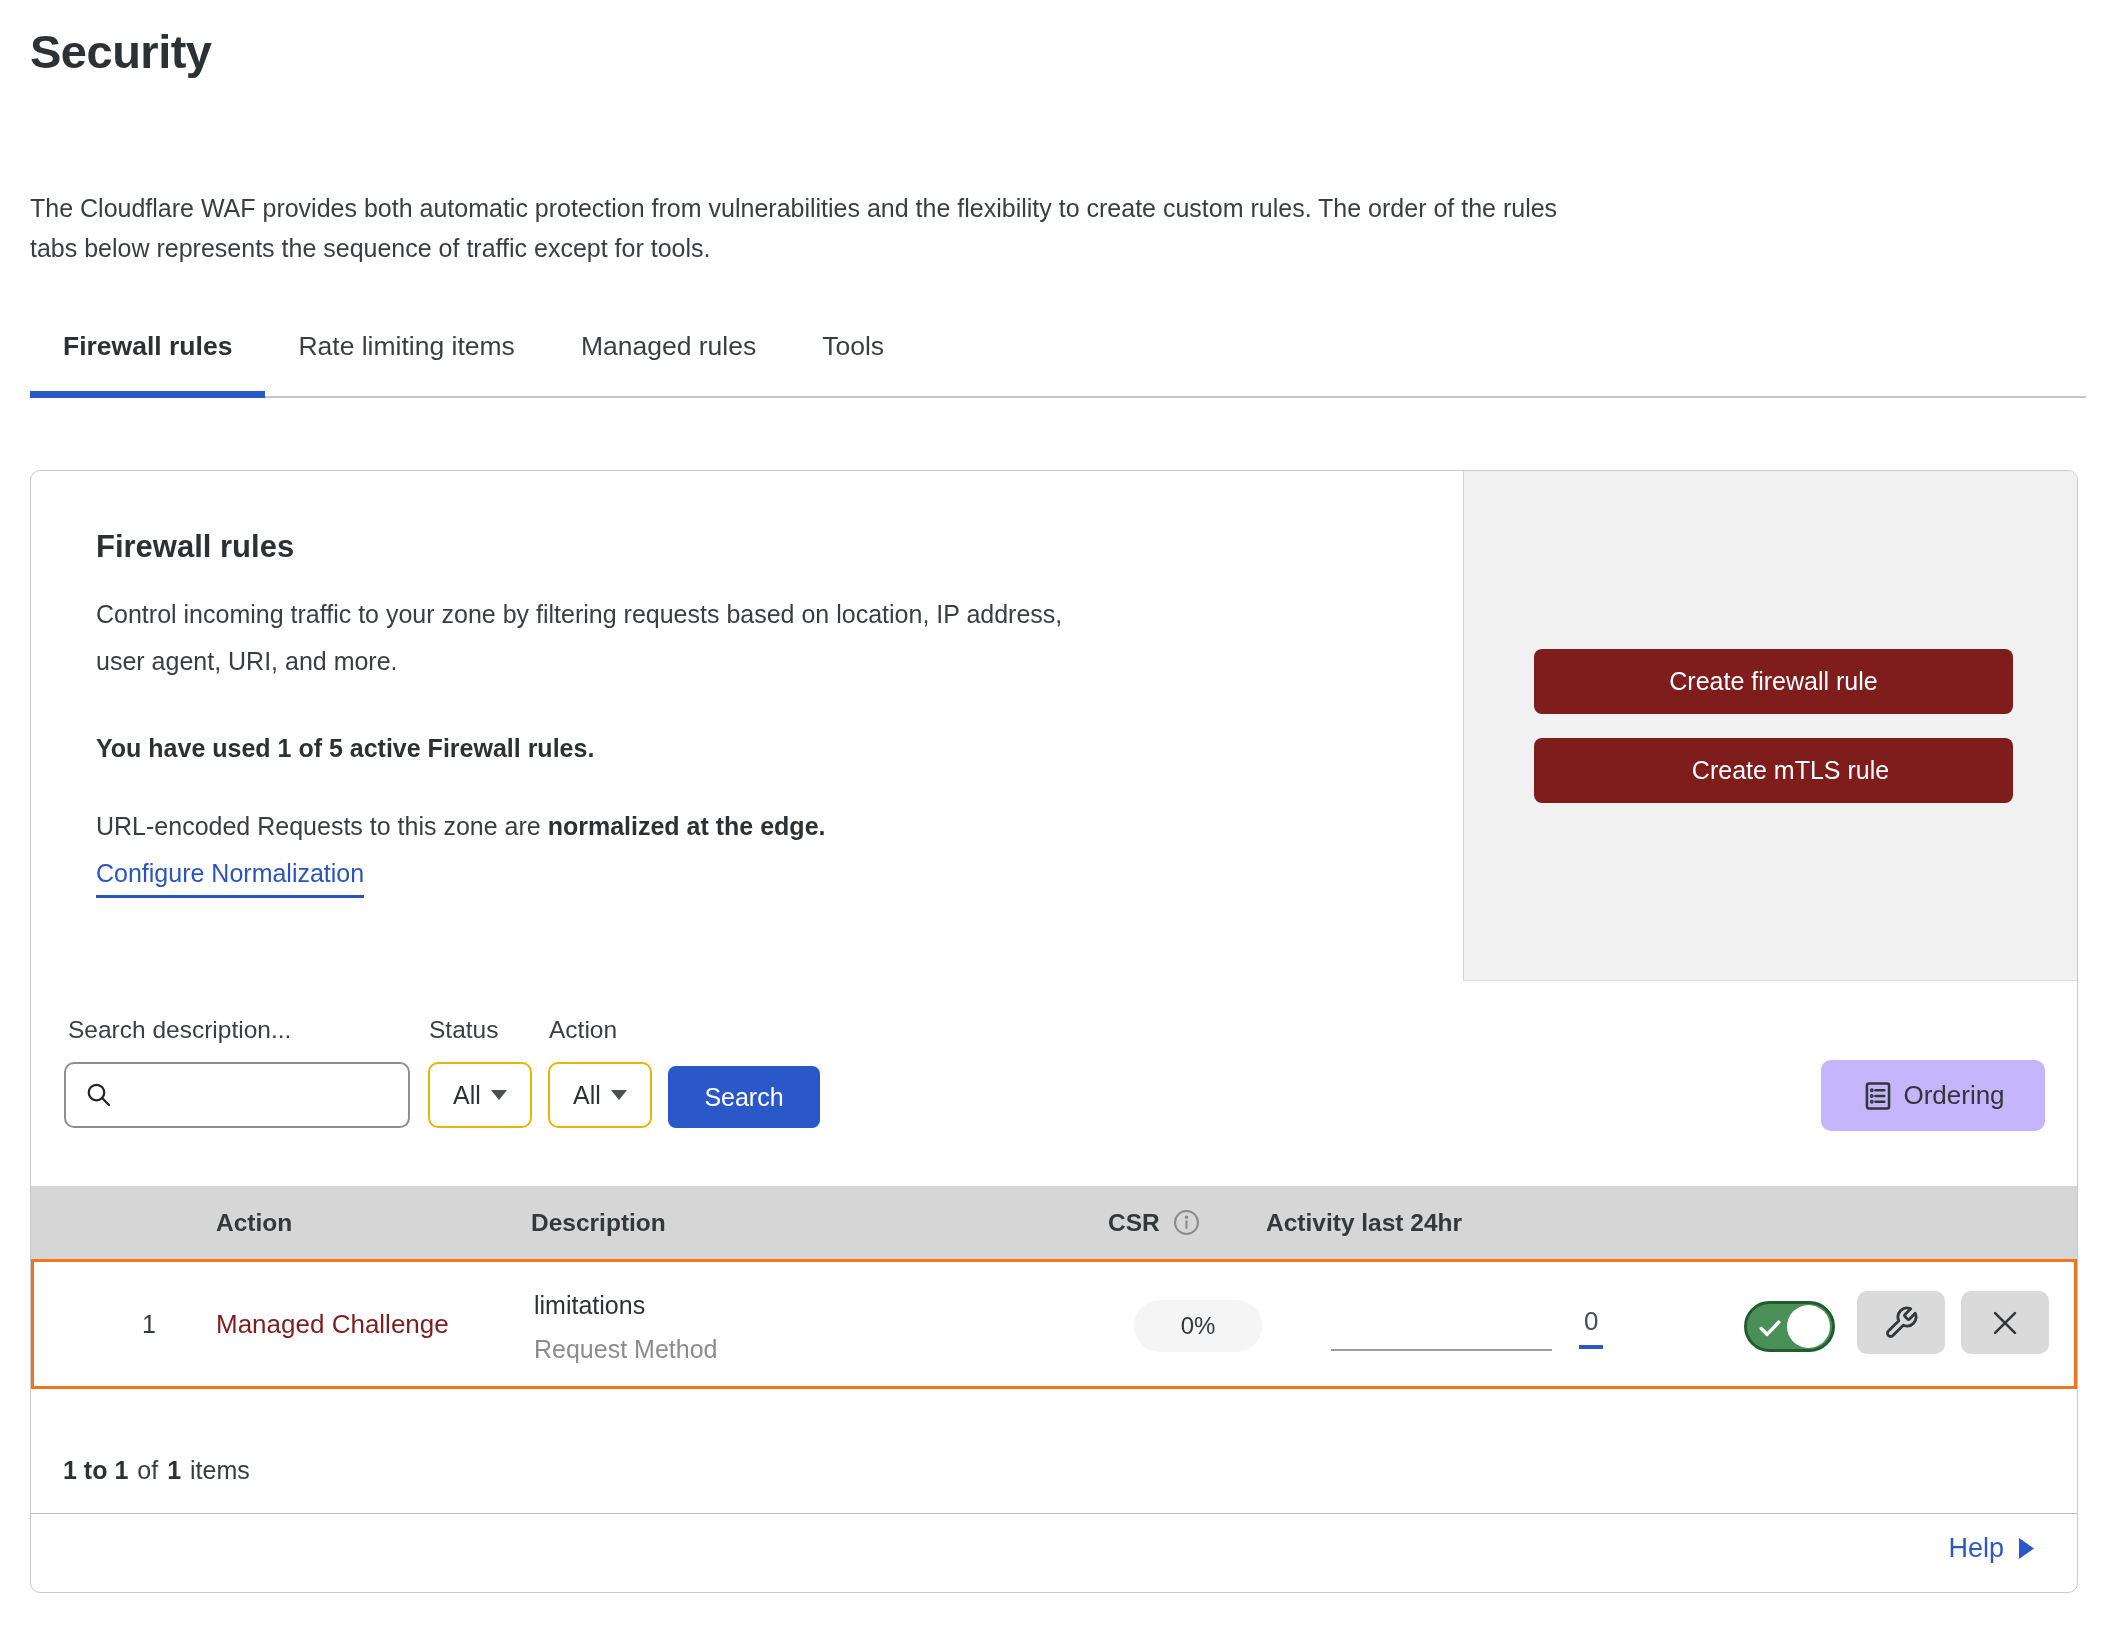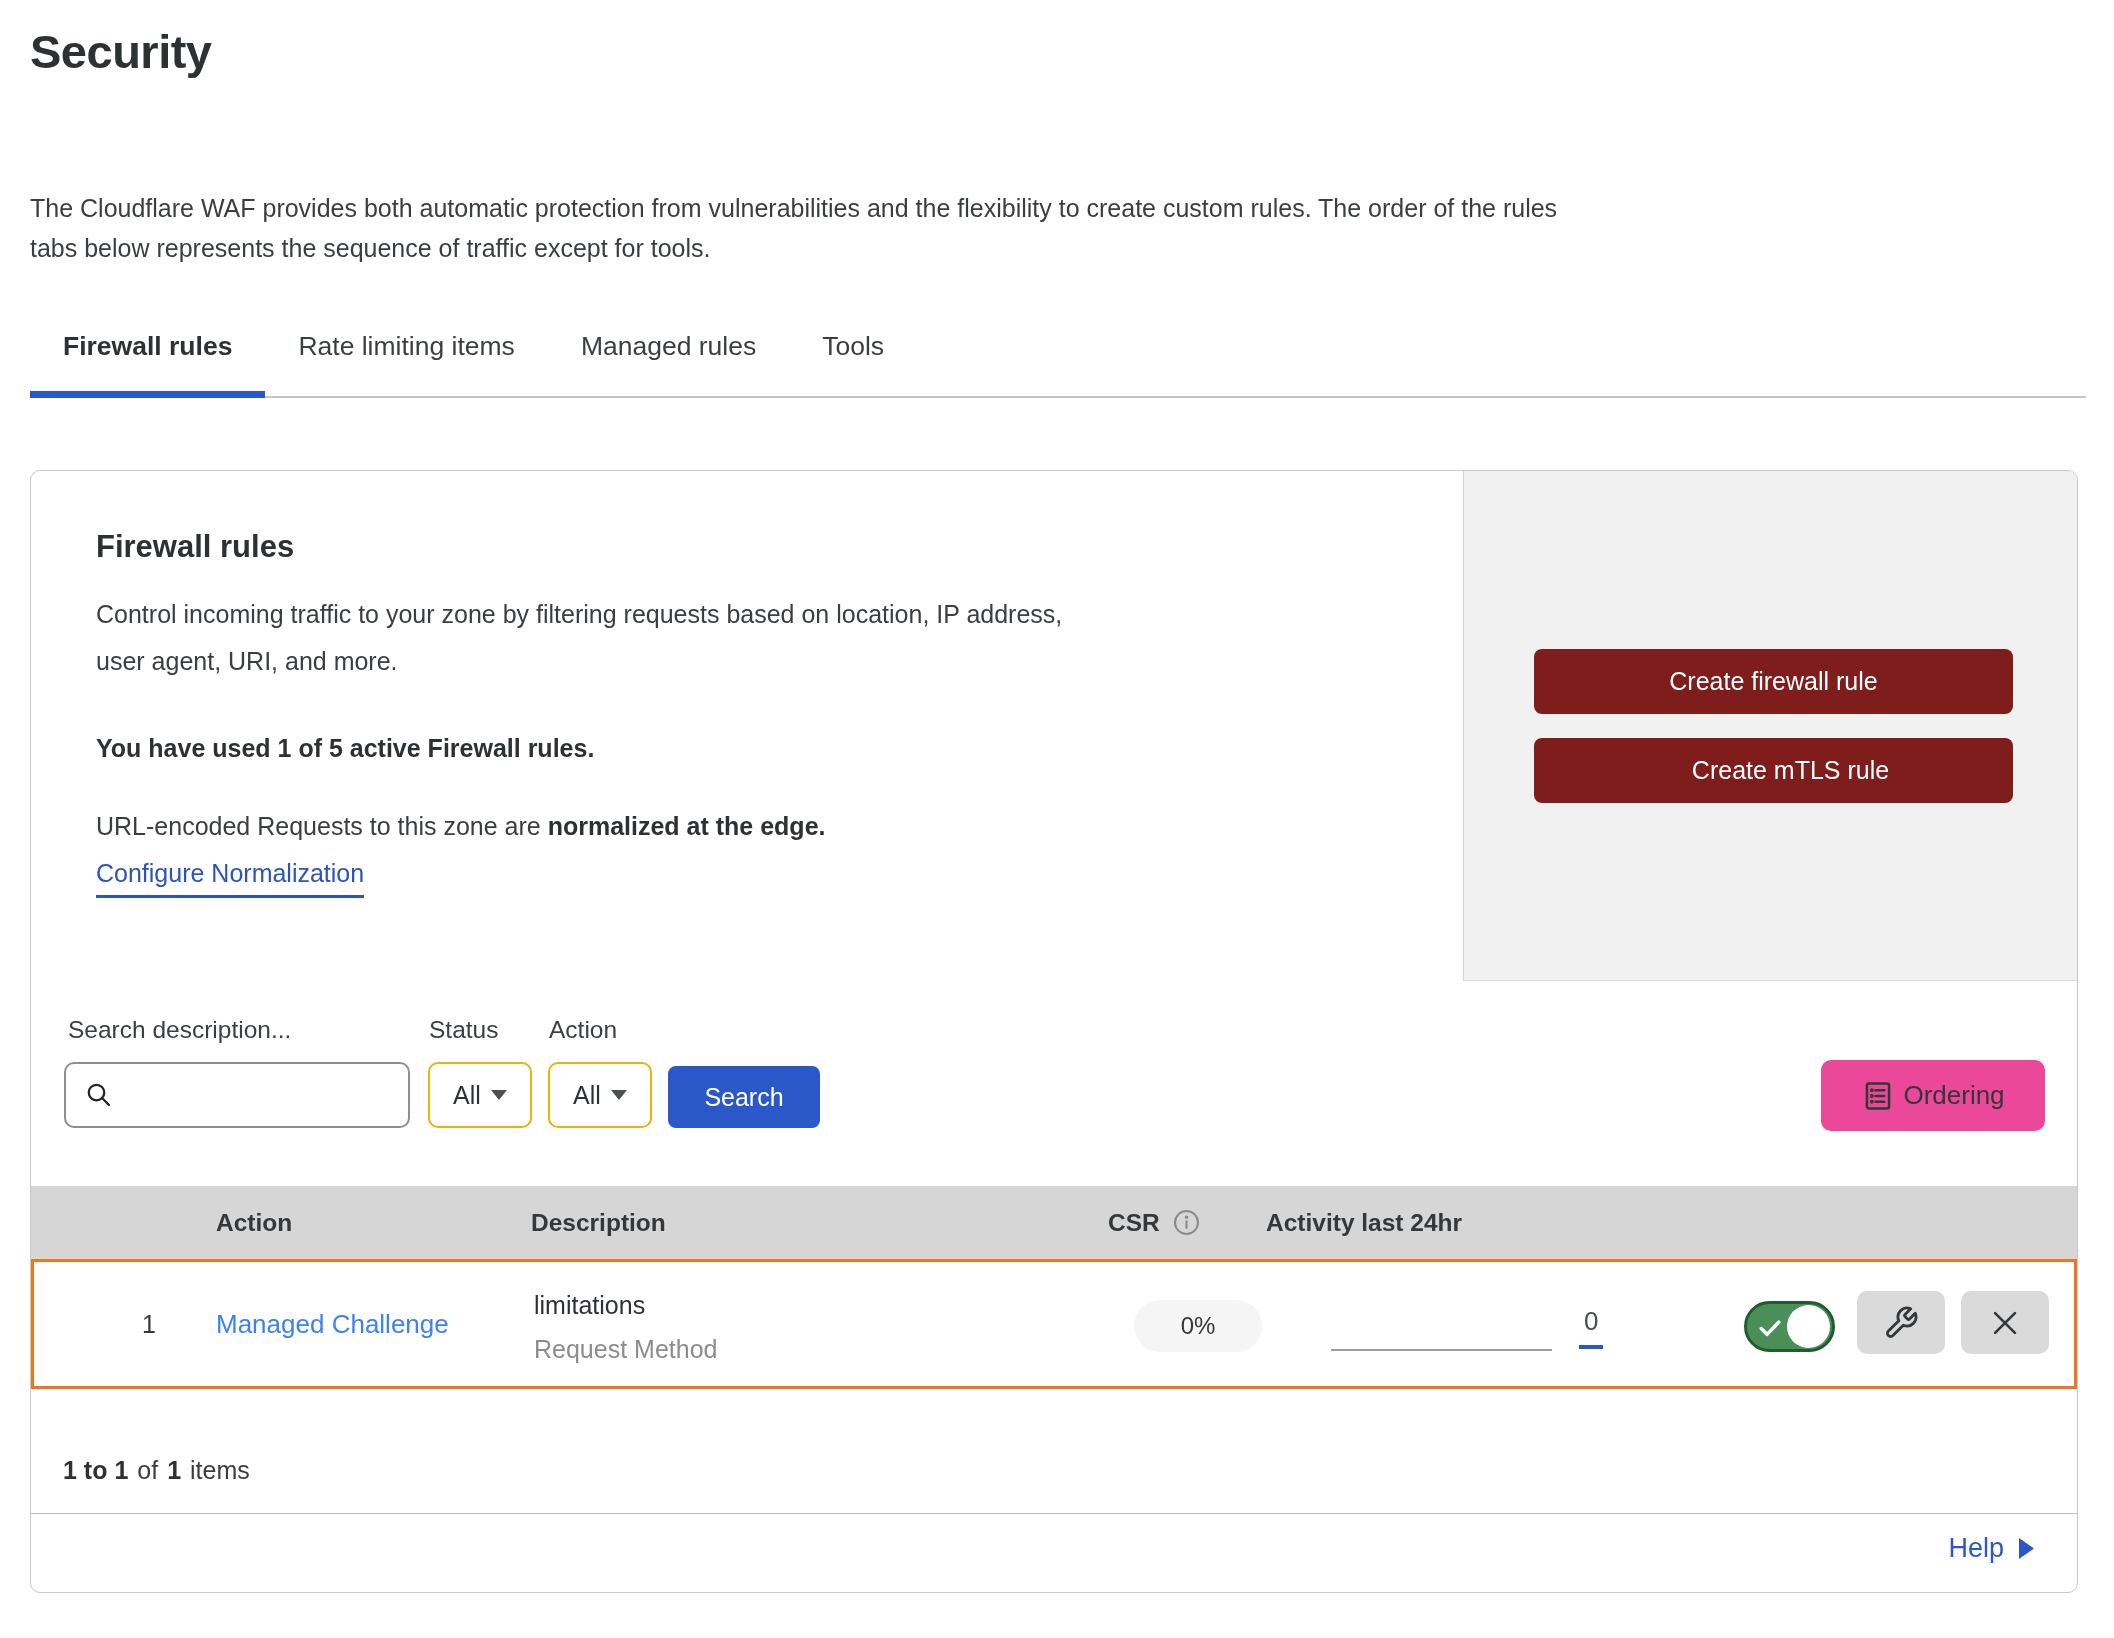--- a/index.html
+++ b/index.html
@@ -117,21 +117,21 @@
   .select-status { left: 397px; }
   .select-action { left: 517px; }
   .search-btn {
     position: absolute; left: 637px; top: 595px; width: 152px; height: 62px;
     background: #2b58c8; color: #fff; font-size: 25px;
     border: none; border-radius: 8px; cursor: pointer;
     font-family: "Liberation Sans", sans-serif;
   }
   .ordering-btn {
     position: absolute; left: 1790px; top: 589px; width: 224px; height: 71px;
-    background: #ec4899; border: none; border-radius: 10px; cursor: pointer;
+    background: #c4b5fd; border: none; border-radius: 10px; cursor: pointer;
     display: flex; align-items: center; justify-content: center; gap: 8px;
     font-size: 26px; color: #333639; font-family: "Liberation Sans", sans-serif;
   }
 
   
   .table-header {
     position: absolute; left: 0; top: 715px; width: 100%; height: 73px;
     background: #d6d6d6;
   }
   .th { position: absolute; top: 0; height: 73px; display: flex; align-items: center; gap: 12px;
@@ -146,21 +146,21 @@
     background: #ffffff; border: 3px solid #f0751f;
   }
   .cell-priority {
     position: absolute; left: 95px; top: 0; height: 100%; width: 40px;
     display: flex; align-items: center; justify-content: center;
     font-size: 25px; color: #35383a;
   }
   .cell-action {
     position: absolute; left: 182px; top: 0; height: 100%;
     display: flex; align-items: center;
-    font-size: 26px; color: #3b82f6;
+    font-size: 26px; color: #7f1d1d;
   }
   .cell-desc { position: absolute; left: 500px; top: 22px; }
   .cell-desc .desc-main { font-size: 25px; color: #2e3133; display: block; line-height: 42px; }
   .cell-desc .desc-sub { font-size: 25px; color: #8c8c8c; display: block; line-height: 46px; }
   .csr-pill {
     position: absolute; left: 1100px; top: 38px; width: 128px; height: 52px;
     background: #f5f5f5; border-radius: 26px;
     display: flex; align-items: center; justify-content: center;
     font-size: 24px; color: #35383a;
   }

